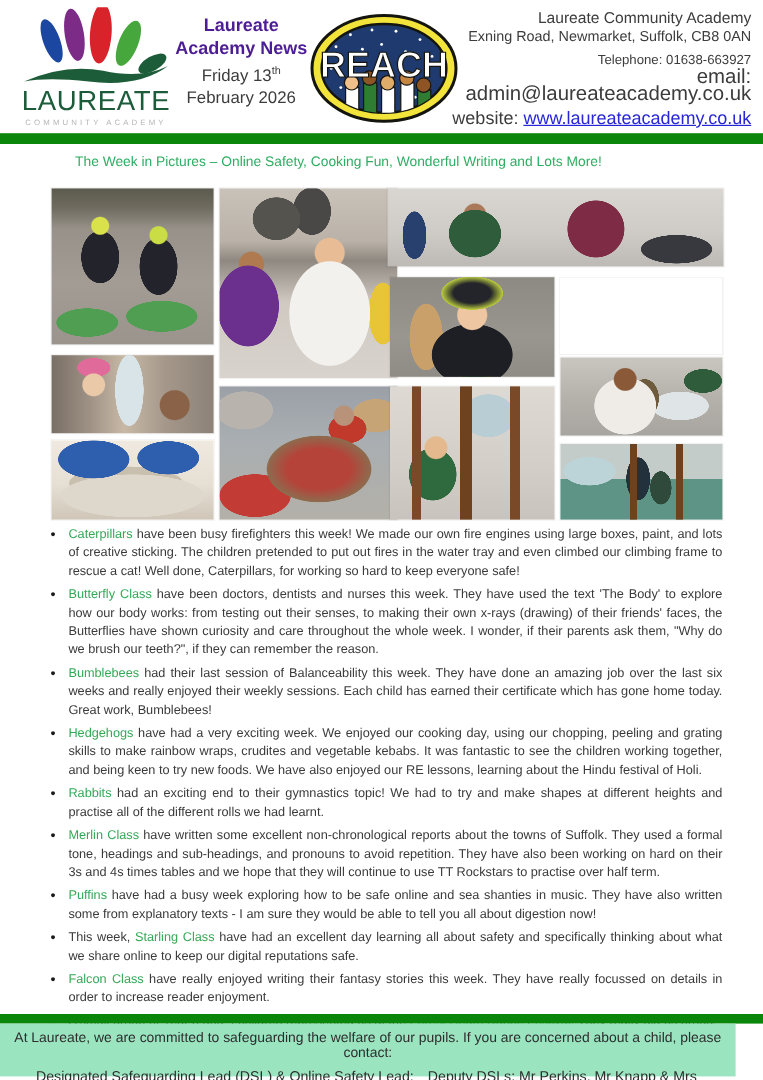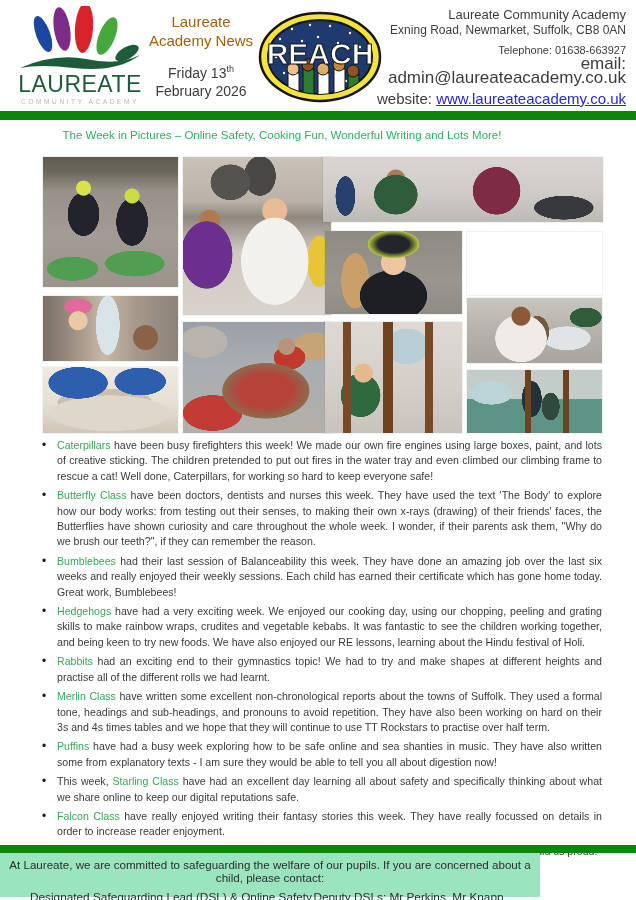--- a/index.html
+++ b/index.html
@@ -4,22 +4,22 @@
 <style>
   html,body{margin:0;padding:0;}
   body{
     width:636px;height:900px;overflow:hidden;background:#ffffff;position:relative;
     font-family:"Liberation Sans","DejaVu Sans",sans-serif;color:#3a3a3a;
   }
   
   .header{position:absolute;left:0;top:0;width:636px;height:111px;background:#fff;}
   .logo{position:absolute;left:16px;top:6px;width:128px;height:102px;}
   .masthead{position:absolute;left:142px;top:12px;width:118px;text-align:center;}
-  .masthead .news-title{color:#a16207;font-size:15px;line-height:19px;font-weight:normal;}
-  .masthead .news-date{margin-top:10px;font-size:14px;line-height:18px;color:#3c3c3c;}
+  .masthead .news-title{color:#4c1d95;font-size:15px;line-height:19px;font-weight:bold;}
+  .masthead .news-date{font-size:14px;line-height:18px;color:#3c3c3c;}
   .masthead sup{font-size:9px;}
   .reach{position:absolute;left:258px;top:11px;width:124px;height:93px;}
   .contact{position:absolute;right:10px;top:7px;width:260px;text-align:right;color:#3c3c3c;}
   .contact .c-name{font-size:13px;line-height:16px;}
   .contact .c-addr{font-size:12px;line-height:15px;}
   .contact .c-tel{font-size:11px;line-height:14px;margin-top:5px;}
   .contact .c-mail{font-size:17px;line-height:14px;}
   .contact .c-web{font-size:15px;line-height:14px;margin-top:7px;}
   .contact a{color:#2626d8;text-decoration:underline;cursor:pointer;}
   .greenbar{position:absolute;left:0;width:636px;height:9px;background:#0a870a;}
@@ -121,21 +121,21 @@
       linear-gradient(180deg,#c3ccc9 0 46%,#5d9486 46% 100%);}
   
   .news{position:absolute;left:40px;top:438px;width:562px;}
   .news ul{margin:0;padding:0 0 0 17px;list-style:none;}
   .news li{position:relative;font-size:10.6px;line-height:15.4px;text-align:justify;
     margin-bottom:4px;color:#3a3a3a;}
   .news li::before{content:"\2022";position:absolute;left:-15px;top:0;color:#1a1a1a;font-size:12px;}
   .news .green{color:#33a957;}
   
   .bar-bottom{top:845px;height:8px;}
-  .footer{position:absolute;left:0;top:853px;width:540px;height:44px;background:#9ae5c0;
+  .footer{position:absolute;left:0;top:853px;width:613px;height:44px;background:#9ae5c0;
     color:#2d2d2d;}
   .footer .f-line1{text-align:center;font-size:11.6px;margin-top:5px;}
   .footer .f-line2{display:flex;justify-content:space-between;padding:0 30px;font-size:11.8px;margin-top:6px;}
 </style>
 </head>
 <body>
 
 <div class="header">
 
   <svg class="logo" viewBox="0 0 128 102">

